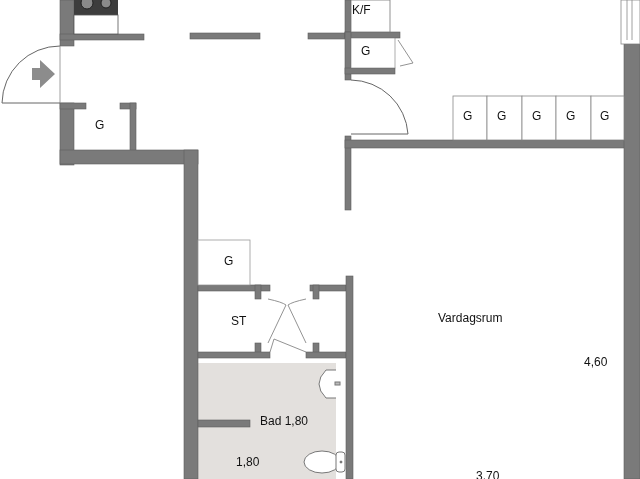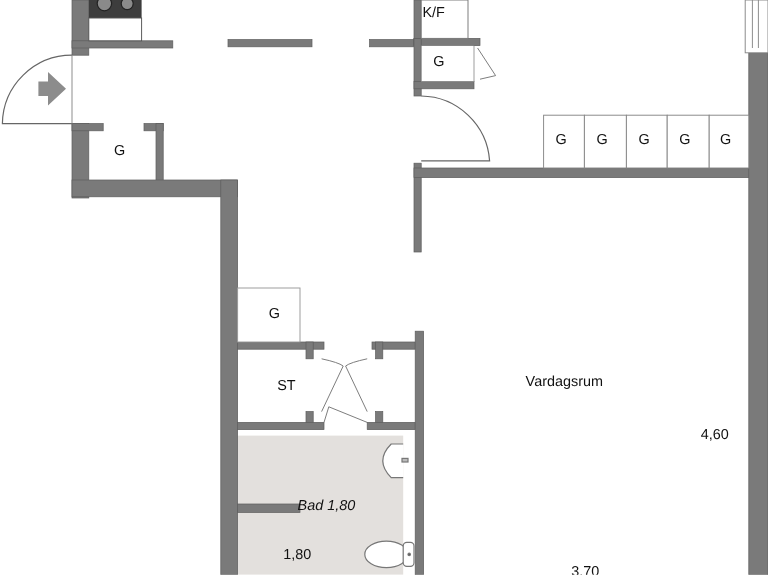--- a/index.html
+++ b/index.html
@@ -111,17 +111,17 @@
 <span class="lbl lbl-small" style="left:352px; top:4px;">K/F</span>
 <span class="lbl lbl-small" style="left:361px; top:45px;">G</span>
 <span class="lbl lbl-small" style="left:95px; top:119px;">G</span>
 <span class="lbl lbl-small" style="left:463px; top:110px;">G</span>
 <span class="lbl lbl-small" style="left:497px; top:110px;">G</span>
 <span class="lbl lbl-small" style="left:532px; top:110px;">G</span>
 <span class="lbl lbl-small" style="left:566px; top:110px;">G</span>
 <span class="lbl lbl-small" style="left:600px; top:110px;">G</span>
 <span class="lbl lbl-small" style="left:224px; top:255px;">G</span>
 <span class="lbl lbl-small" style="left:231px; top:315px;">ST</span>
-<span class="lbl lbl-room" style="left:248px; top:415px;font-style:italic;">Bad 1,80</span>
+<span class="lbl lbl-room" style="left:260px; top:415px;">Bad 1,80</span>
 <span class="lbl lbl-room" style="left:236px; top:456px;">1,80</span>
 <span class="lbl lbl-room" style="left:438px; top:312px;">Vardagsrum</span>
 <span class="lbl lbl-room" style="left:584px; top:312px;margin-top:44px;">4,60</span>
 <span class="lbl lbl-room" style="left:476px; top:458px;margin-top:12px;">3,70</span>
 
 </body></html>

